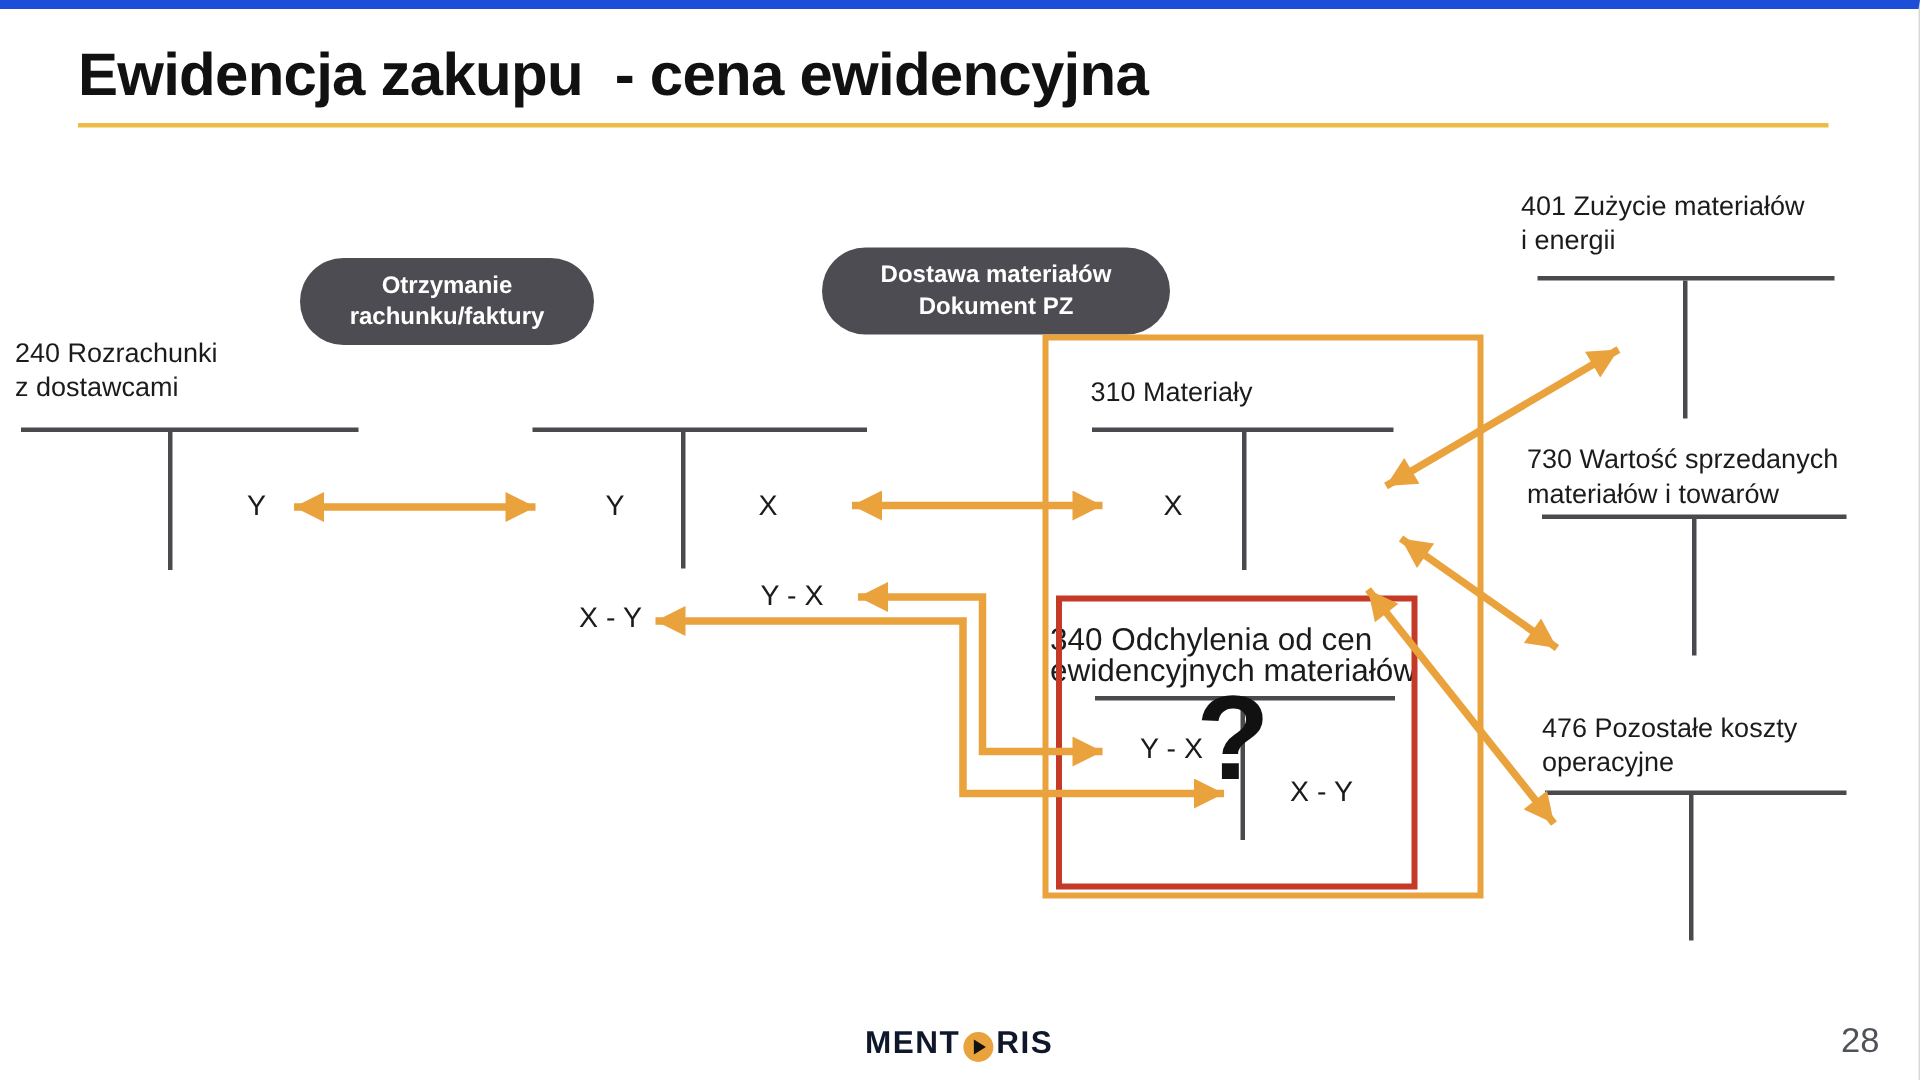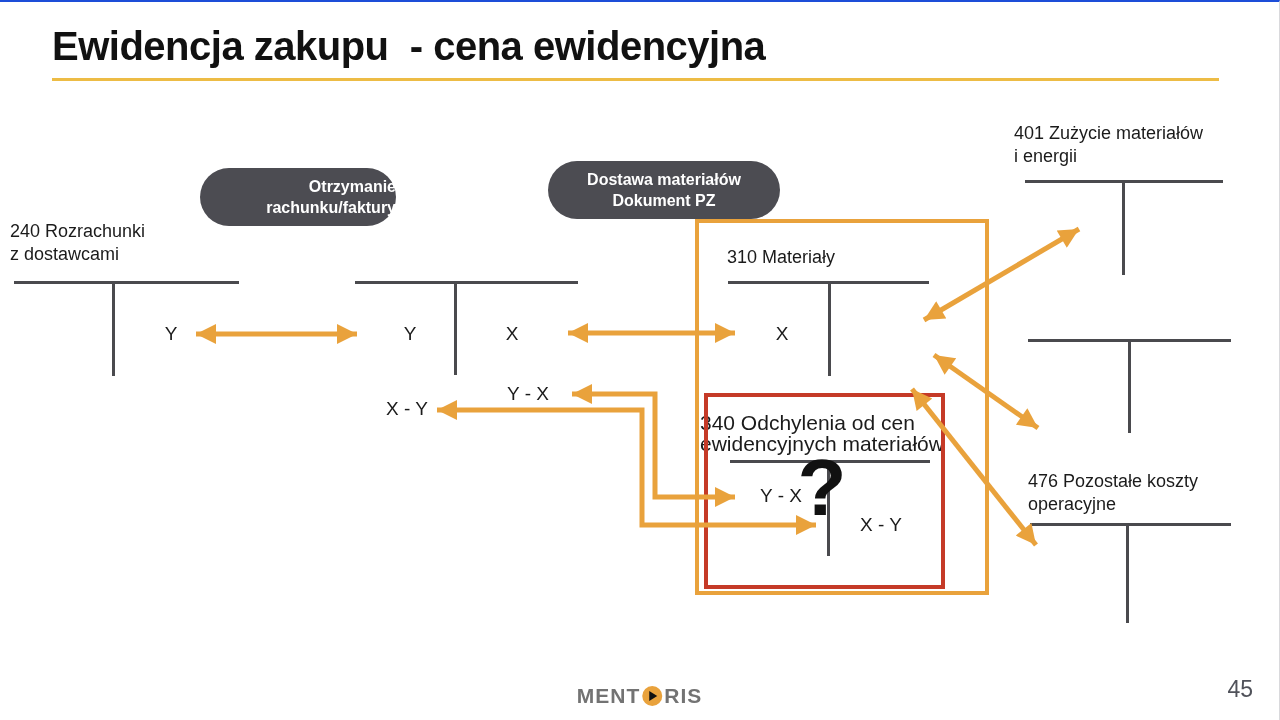--- a/index.html
+++ b/index.html
@@ -8,21 +8,21 @@
     --c-badge:#4C4C52;
     --c-red:#C53A27;
     --c-line:#4A4A4E;
     --c-text:#1B1B1B;
     --c-page:#50525A;
   }
   html,body{margin:0;padding:0;background:#e9e9e9;}
   .slide{
     position:relative;width:1280px;height:720px;background:#ffffff;
     font-family:"Liberation Sans",sans-serif;color:var(--c-text);
-    overflow:hidden;border-top:2px solid #1d4ed8;border-right:1px solid #d9d9dc;
+    overflow:hidden;border-top:6px solid #1d4ed8;border-right:1px solid #d9d9dc;
     box-sizing:border-box;
   }
   .title{
     position:absolute;left:52px;top:22px;margin:0;
     font-size:40px;font-weight:700;letter-spacing:-0.5px;color:#111;
     white-space:pre;
   }
   .title-underline{
     position:absolute;left:52px;top:76px;width:1167px;height:3px;
     background:var(--c-gold);
@@ -58,22 +58,22 @@
     position:absolute;left:704px;top:391px;width:241px;height:196px;
     border:4px solid var(--c-red);box-sizing:border-box;z-index:3;
   }
   .arrows{position:absolute;left:0;top:0;z-index:5;pointer-events:none;}
   .arrows line,.arrows polyline{
     stroke:var(--c-orange);stroke-width:5;fill:none;
   }
   .arrows marker path{fill:var(--c-orange);}
   .logo{
     position:absolute;left:50%;bottom:12px;transform:translateX(-50%);
-    display:flex;align-items:center;gap:1px;
-    font-size:21px;font-weight:800;letter-spacing:1px;color:#737373;
+    display:flex;align-items:flex-end;gap:1px;
+    font-size:21px;font-weight:800;letter-spacing:1px;color:#0f172a;
   }
   .logo-circle{
     width:20px;height:20px;border-radius:50%;background:var(--c-orange);
     display:flex;align-items:center;justify-content:center;margin:0 1px;
   }
   .logo-play{
     width:0;height:0;border-left:8px solid #111;
     border-top:5px solid transparent;border-bottom:5px solid transparent;
     margin-left:2px;
   }
@@ -82,21 +82,21 @@
   }
 </style>
 </head>
 <body>
 
 <div class="slide">
 
   <h1 class="title">Ewidencja zakupu  - cena ewidencyjna</h1>
   <div class="title-underline"></div>
 
-  <div class="badge" style="left:200px;top:166px;width:196px;height:58px;align-items:flex-end;">
+  <div class="badge" style="left:200px;top:166px;width:196px;height:58px;">
     <div>Otrzymanie</div>
     <div class="underlined">rachunku/faktury</div>
   </div>
   <div class="badge" style="left:548px;top:159px;width:232px;height:58px;">
     <div>Dostawa materiałów</div>
     <div class="underlined">Dokument PZ</div>
   </div>
 
   <div class="orange-rect"></div>
   <div class="red-rect"></div>
@@ -116,20 +116,22 @@
   <div class="acct-label small" style="left:700px;top:410px;width:256px;">340 Odchylenia od cen
 ewidencyjnych materiałów</div>
   <div class="hline" style="left:730px;top:458px;width:200px;"></div>
   <div class="stem" style="left:827px;top:461px;height:93px;"></div>
 
   <div class="acct-label" style="left:1014px;top:120px;width:220px;">401 Zużycie materiałów
 i energii</div>
   <div class="hline" style="left:1025px;top:178px;width:198px;"></div>
   <div class="stem" style="left:1122px;top:181px;height:92px;"></div>
 
+  <div class="acct-label" style="left:1018px;top:289px;width:225px;">730 Wartość sprzedanych
+materiałów i towarów</div>
   <div class="hline" style="left:1028px;top:337px;width:203px;"></div>
   <div class="stem" style="left:1128px;top:340px;height:91px;"></div>
 
   <div class="acct-label" style="left:1028px;top:468px;width:200px;">476 Pozostałe koszty
 operacyjne</div>
   <div class="hline" style="left:1030px;top:521px;width:201px;"></div>
   <div class="stem" style="left:1126px;top:524px;height:97px;"></div>
 
   <span class="val" style="left:171px;top:321px;">Y</span>
   <span class="val" style="left:410px;top:321px;">Y</span>
@@ -159,15 +161,15 @@
     <line x1="912" y1="387" x2="1036" y2="543" marker-start="url(#ah-start)" marker-end="url(#ah-end)"></line>
   </svg>
 
   <div class="logo">
     <span>MENT</span>
     <span class="logo-circle">
         <span class="logo-play"></span>
       </span>
     <span>RIS</span>
   </div>
-  <div class="page-number">45</div>
+  <div class="page-number">28</div>
 
 </div>
 
 </body></html>

